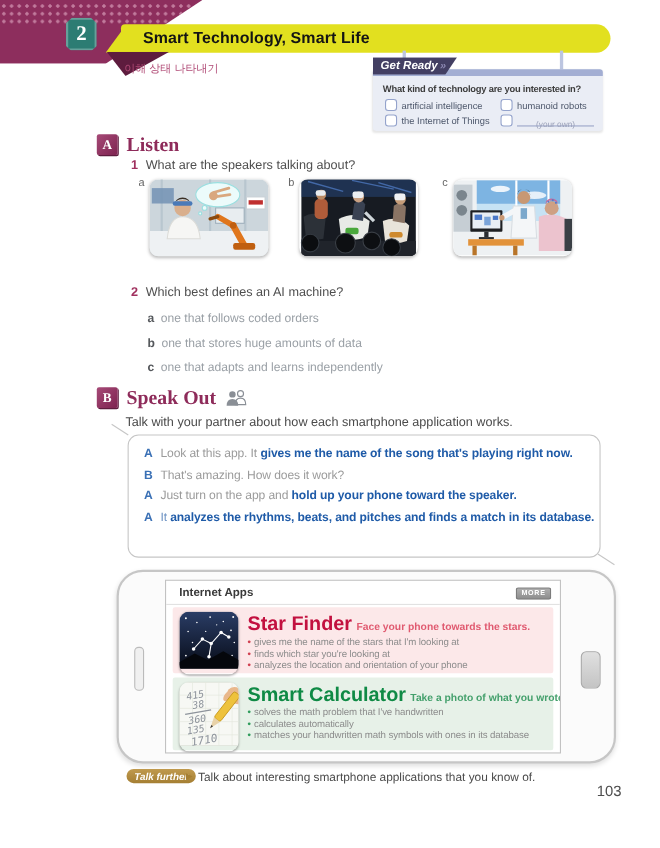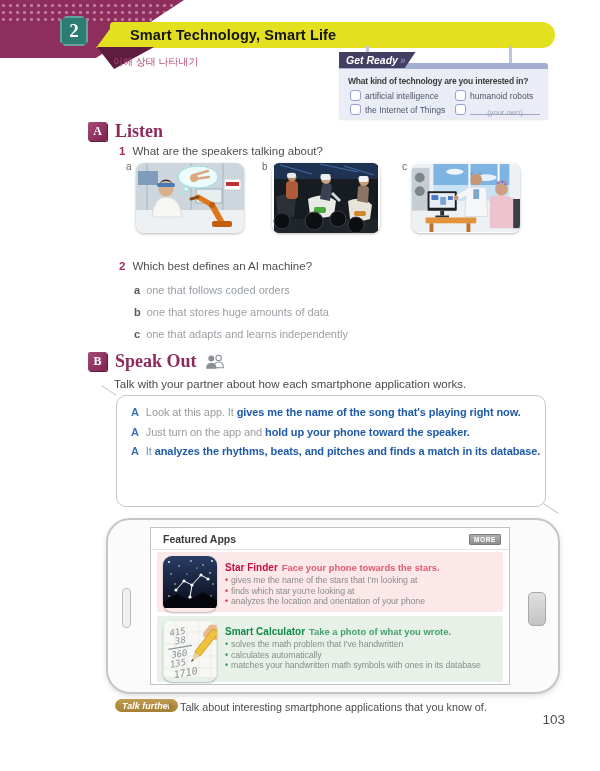--- a/index.html
+++ b/index.html
@@ -106,21 +106,21 @@
   .s-more { position:absolute; right:8px; top:6px; padding:2px 5px; border-radius:2px;
     background:linear-gradient(#b2b2b2,#8b8b8b); box-shadow:inset 0 0 0 1px #7c7c7c;
     color:#fff; font-size:6.5px; font-weight:bold; letter-spacing:0.6px; }
   .s-div { position:absolute; left:0; top:21px; width:100%; height:1px; background:#e2e2e2; }
   .app-card { position:absolute; left:6px; width:346px; border-radius:2px; }
   .card-star { top:24px; height:60px; background:#fce8e9; }
   .card-calc { top:88px; height:66px; background:#e7f1e8; }
   .app-icon { position:absolute; left:6px; top:4px; border-radius:9px; overflow:hidden;
     box-shadow:0 1px 2px rgba(0,0,0,0.3); }
   .app-body { margin-left:68px; padding-top:5px; white-space:nowrap; }
-  .app-title { font-size:10px; font-weight:bold;text-align:right; }
+  .app-title { font-size:18px; font-weight:bold;text-align:right; }
   .t-star { color:#c2103f; } .t-calc { color:#0f8a45; }
   .app-tag { font-size:9.4px; font-weight:bold; margin-left:4px; }
   .g-star { color:#e05a70; } .g-calc { color:#44a06c; }
   .b-row { font-size:8.8px; letter-spacing:-0.1px; color:#8c8c8c; line-height:10.6px; white-space:nowrap; }
   .b-dot { font-weight:bold; margin-right:3px; }
   .d-star { color:#d04050; } .d-calc { color:#2f9c5c; }
 
   
   .tf-badge { position:absolute; left:115px; top:699px; height:13px; padding:0 7px;
     background:linear-gradient(#c09a4e,#a57f33); border-radius:8px;
@@ -308,29 +308,30 @@
       <path d="M1,14 Q1,8.2 6,8.2 Q11,8.2 11,14 Z" fill="#8a8f96"></path>
     </svg>
   </div>
   <div class="intro">Talk with your partner about how each smartphone application works.</div>
 
   <div class="dlg-box"></div>
   <div class="tick tl"></div>
   <div class="tick br"></div>
   <div class="dlg">
     <div class="dlg-line"><span class="spk">A</span><span class="g">Look at this app. It </span><span class="bb">gives me the name of the song that's playing right now.</span></div>
+    <div class="dlg-line"><span class="spk">B</span><span class="g">That's amazing. How does it work?</span></div>
     <div class="dlg-line"><span class="spk">A</span><span class="g">Just turn on the app and </span><span class="bb">hold up your phone toward the speaker.</span></div>
     <div class="dlg-line"><span class="spk">A</span><span class="bl">It </span><span class="bb">analyzes the rhythms, beats, and pitches and finds a match in its database.</span></div>
   </div>
 
   <div class="phone">
     <div class="phone-slot"></div>
     <div class="phone-btn"></div>
     <div class="screen">
-      <div class="s-head">Featured Apps</div>
+      <div class="s-head">Internet Apps</div>
       <div class="s-more">MORE</div>
       <div class="s-div"></div>
 
       <div class="app-card card-star">
         <div class="app-icon" style="top:4px;">
           <svg width="54" height="52" viewBox="0 0 54 52">
             <defs>
                 <linearGradient id="sky" x1="0" y1="0" x2="0" y2="1">
               <stop offset="0" stop-color="#2a3d66"></stop>
                   <stop offset="1" stop-color="#070b16"></stop>

